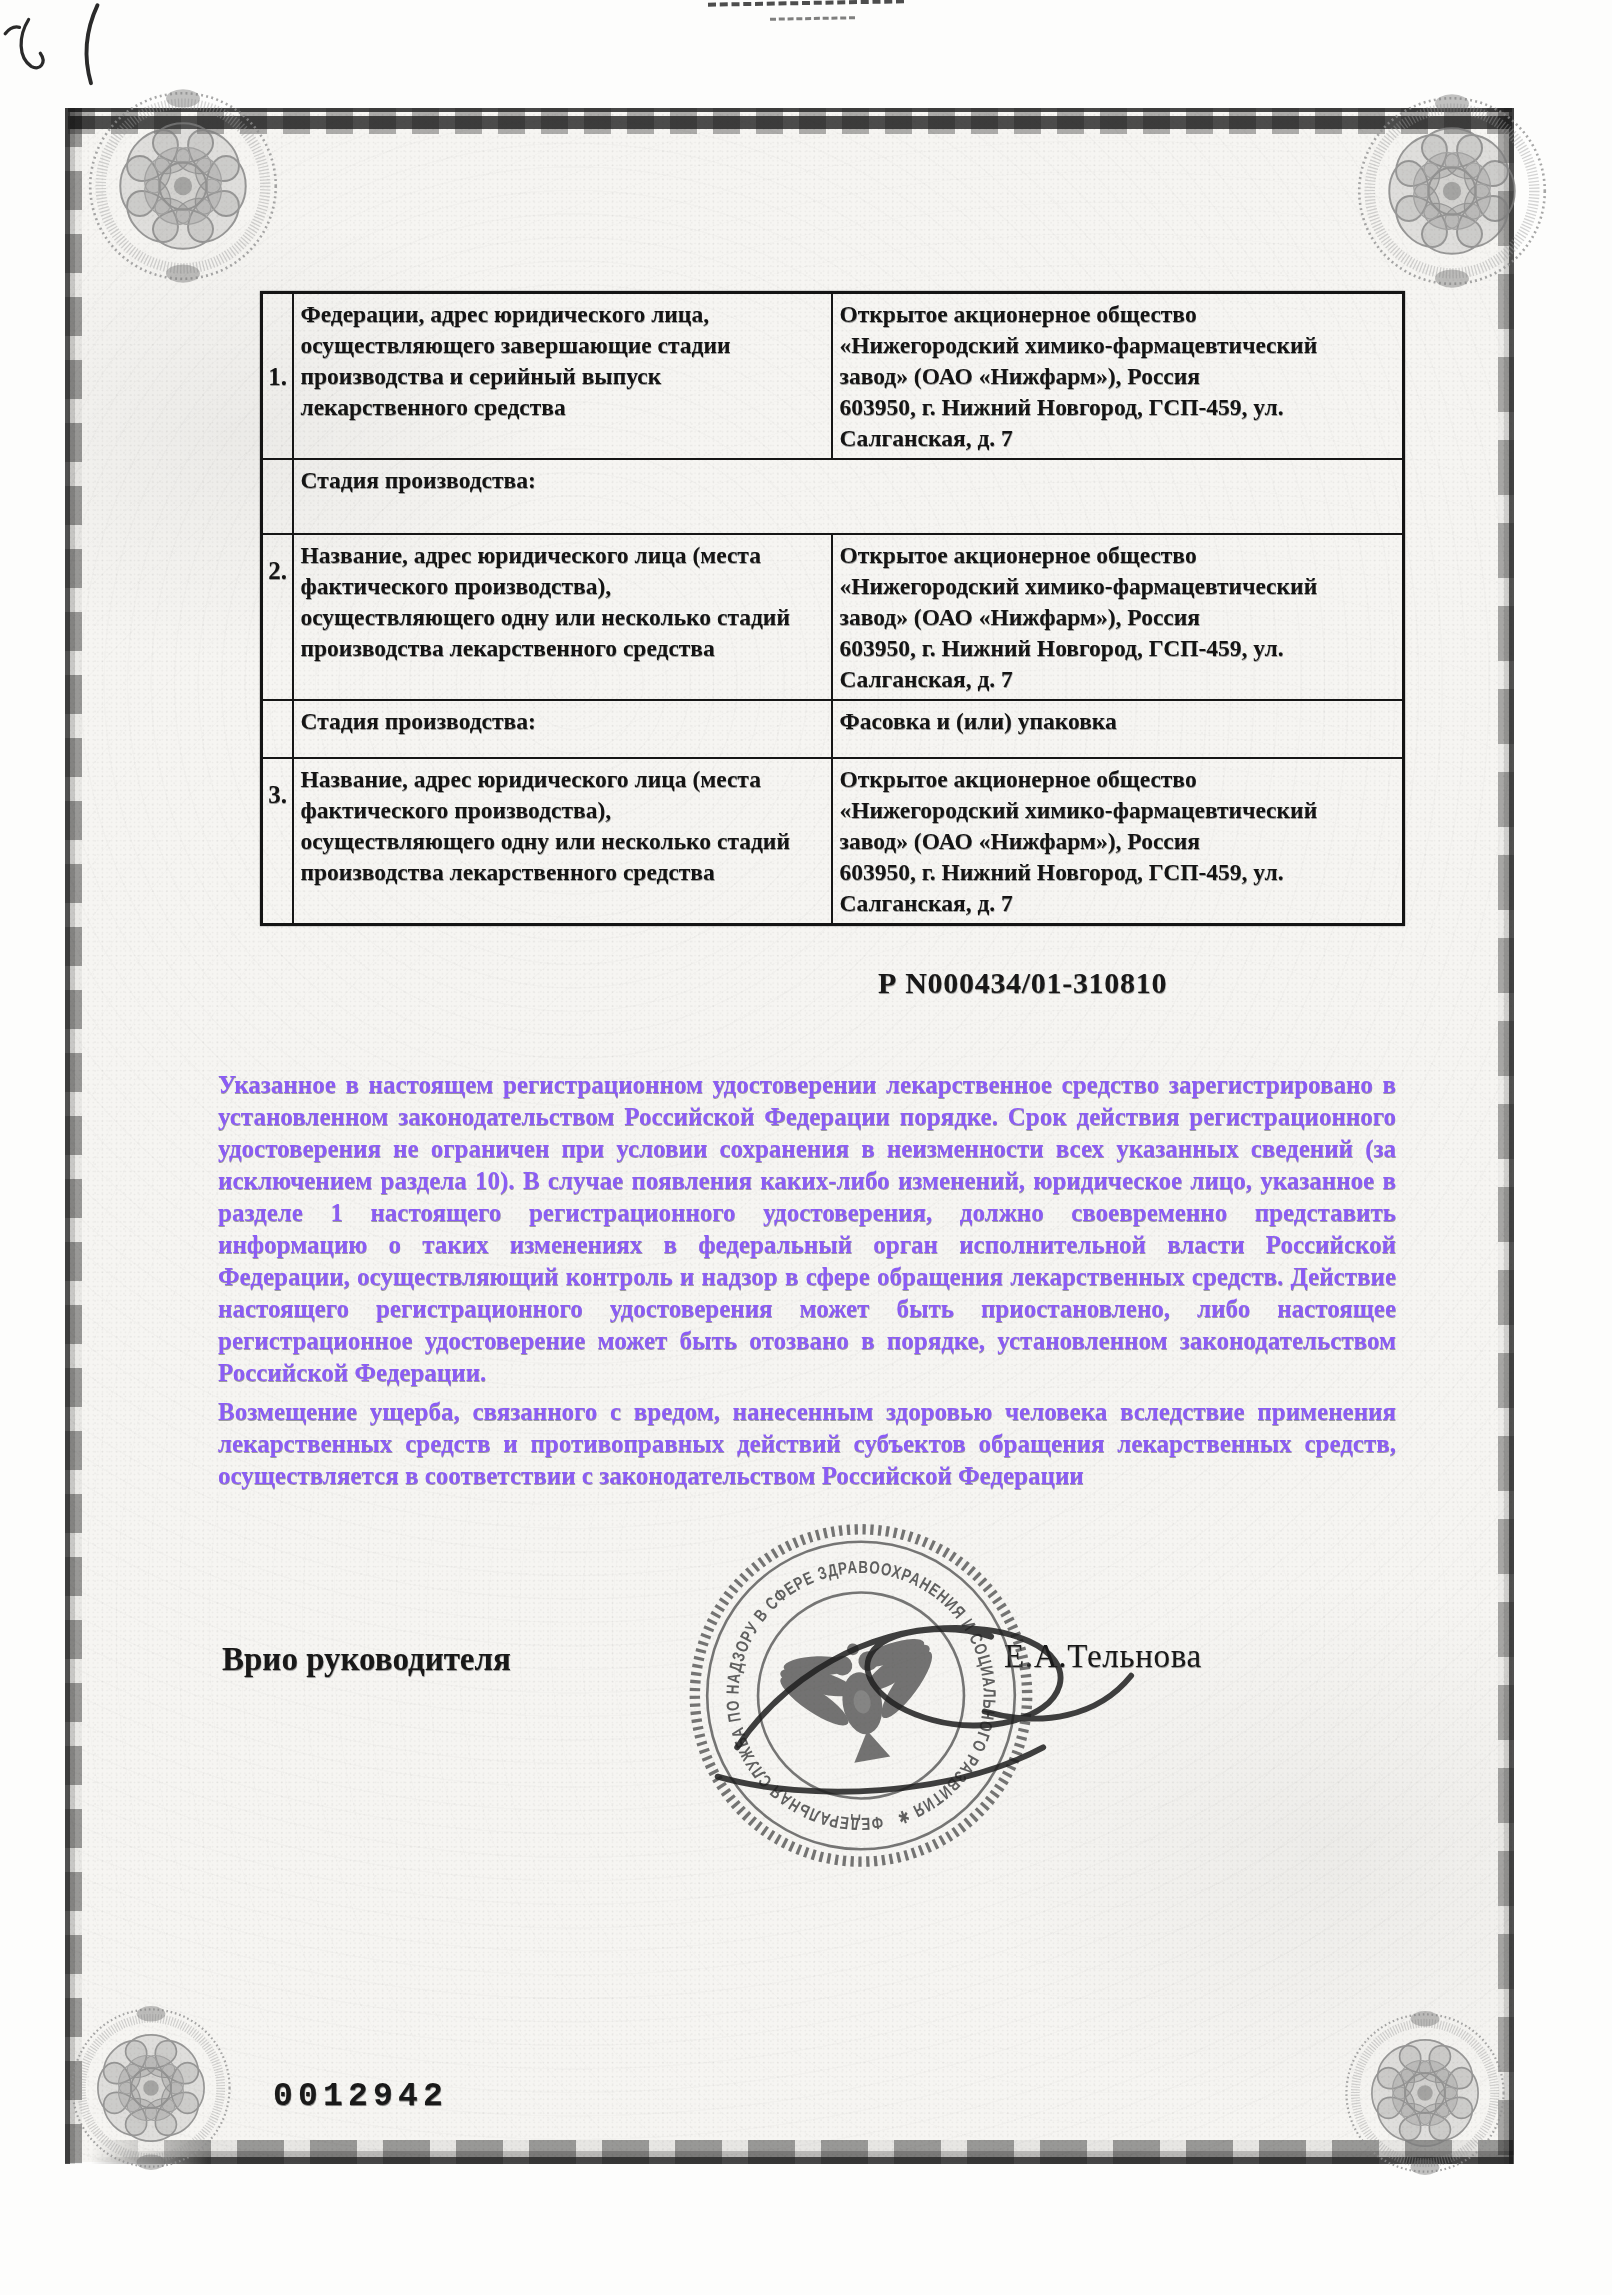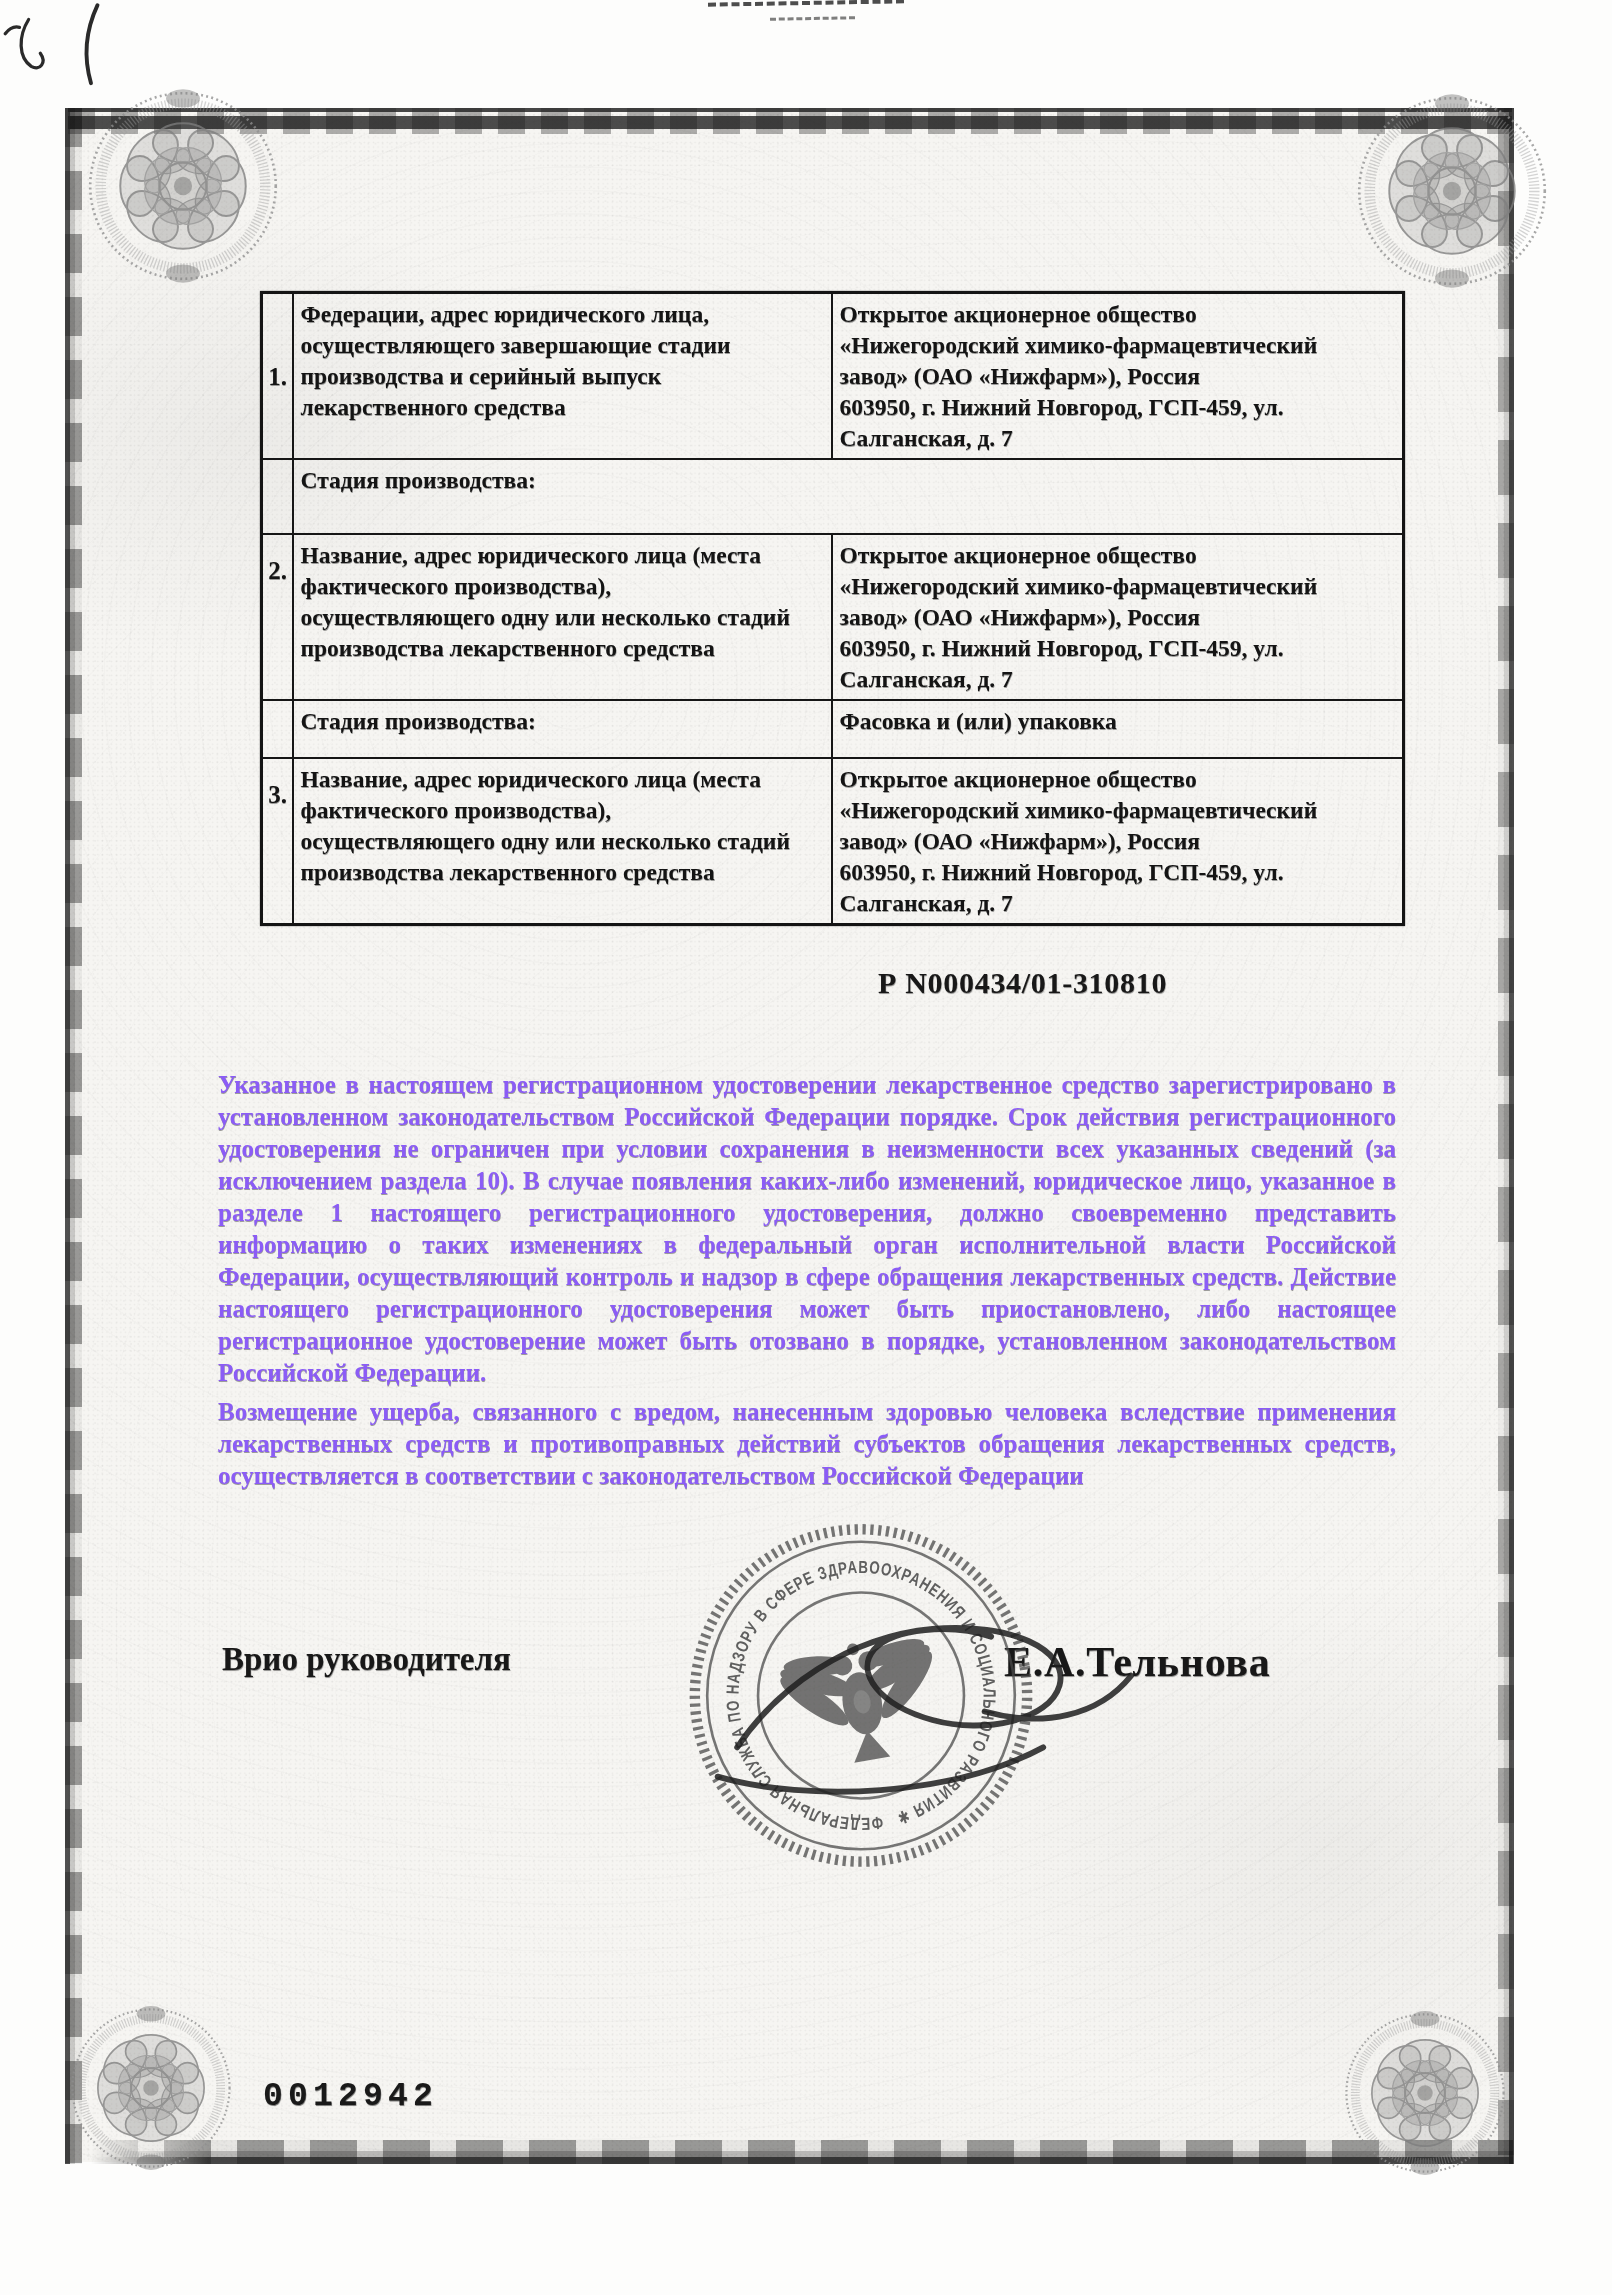--- a/index.html
+++ b/index.html
@@ -66,29 +66,29 @@
   .reg-number{position:absolute;left:878px;top:966px;font-size:30px;font-weight:700;
     letter-spacing:0.7px;text-shadow:0.5px 0.6px 0.7px rgba(25,25,25,.45);}
   
   .para{position:absolute;left:218px;width:1178px;text-align:justify;font-size:25px;line-height:32px;
     font-weight:700;color:#8b5cf6;text-shadow:0.3px 0.5px 0.6px rgba(25,25,25,.4);}
   .para-1{top:1069px;}
   .para-2{top:1396px;}
   
   .sig-title{position:absolute;left:222px;top:1641px;font-size:33px;font-weight:700;
     text-shadow:0.5px 0.6px 0.7px rgba(25,25,25,.45);}
-  .sig-name{position:absolute;left:1004px;top:1638px;font-size:42px;font-weight:700;
+  .sig-name{position:absolute;left:1004px;top:1638px;font-size:33px;font-weight:400;
     letter-spacing:0.7px;text-shadow:0.5px 0.6px 0.7px rgba(25,25,25,.45);}
   
   .seal{position:absolute;left:659px;top:1500px;filter:blur(0.5px);opacity:.88;}
   .seal-ring-text{font-family:"Liberation Sans","DejaVu Sans",sans-serif;font-weight:700;
     font-size:27px;letter-spacing:2px;fill:#4b4b4b;}
   .signature-ink{position:absolute;left:678px;top:1552px;opacity:.85;}
   
-  .serial{position:absolute;left:263px;top:2078px;font-family:"Liberation Mono","DejaVu Sans Mono",monospace;
+  .serial{position:absolute;left:273px;top:2078px;font-family:"Liberation Mono","DejaVu Sans Mono",monospace;
     font-weight:700;font-size:33px;letter-spacing:5.2px;color:#191919;text-shadow:0.5px 0.5px 0.7px rgba(0,0,0,.5);}
   
   .pen-scribble{position:absolute;left:0px;top:0px;}
   .dash-marks-1{position:absolute;left:708px;top:1.3px;width:196px;border-top:4.6px dashed #2f2f2f;transform:rotate(-1deg);opacity:.85;}
   .dash-marks-2{position:absolute;left:770px;top:17px;width:85px;border-top:3.3px dashed #4a4a4a;transform:rotate(-1deg);opacity:.7;}
 </style>
 </head>
 <body>
 
 <svg width="0" height="0" style="position:absolute">

